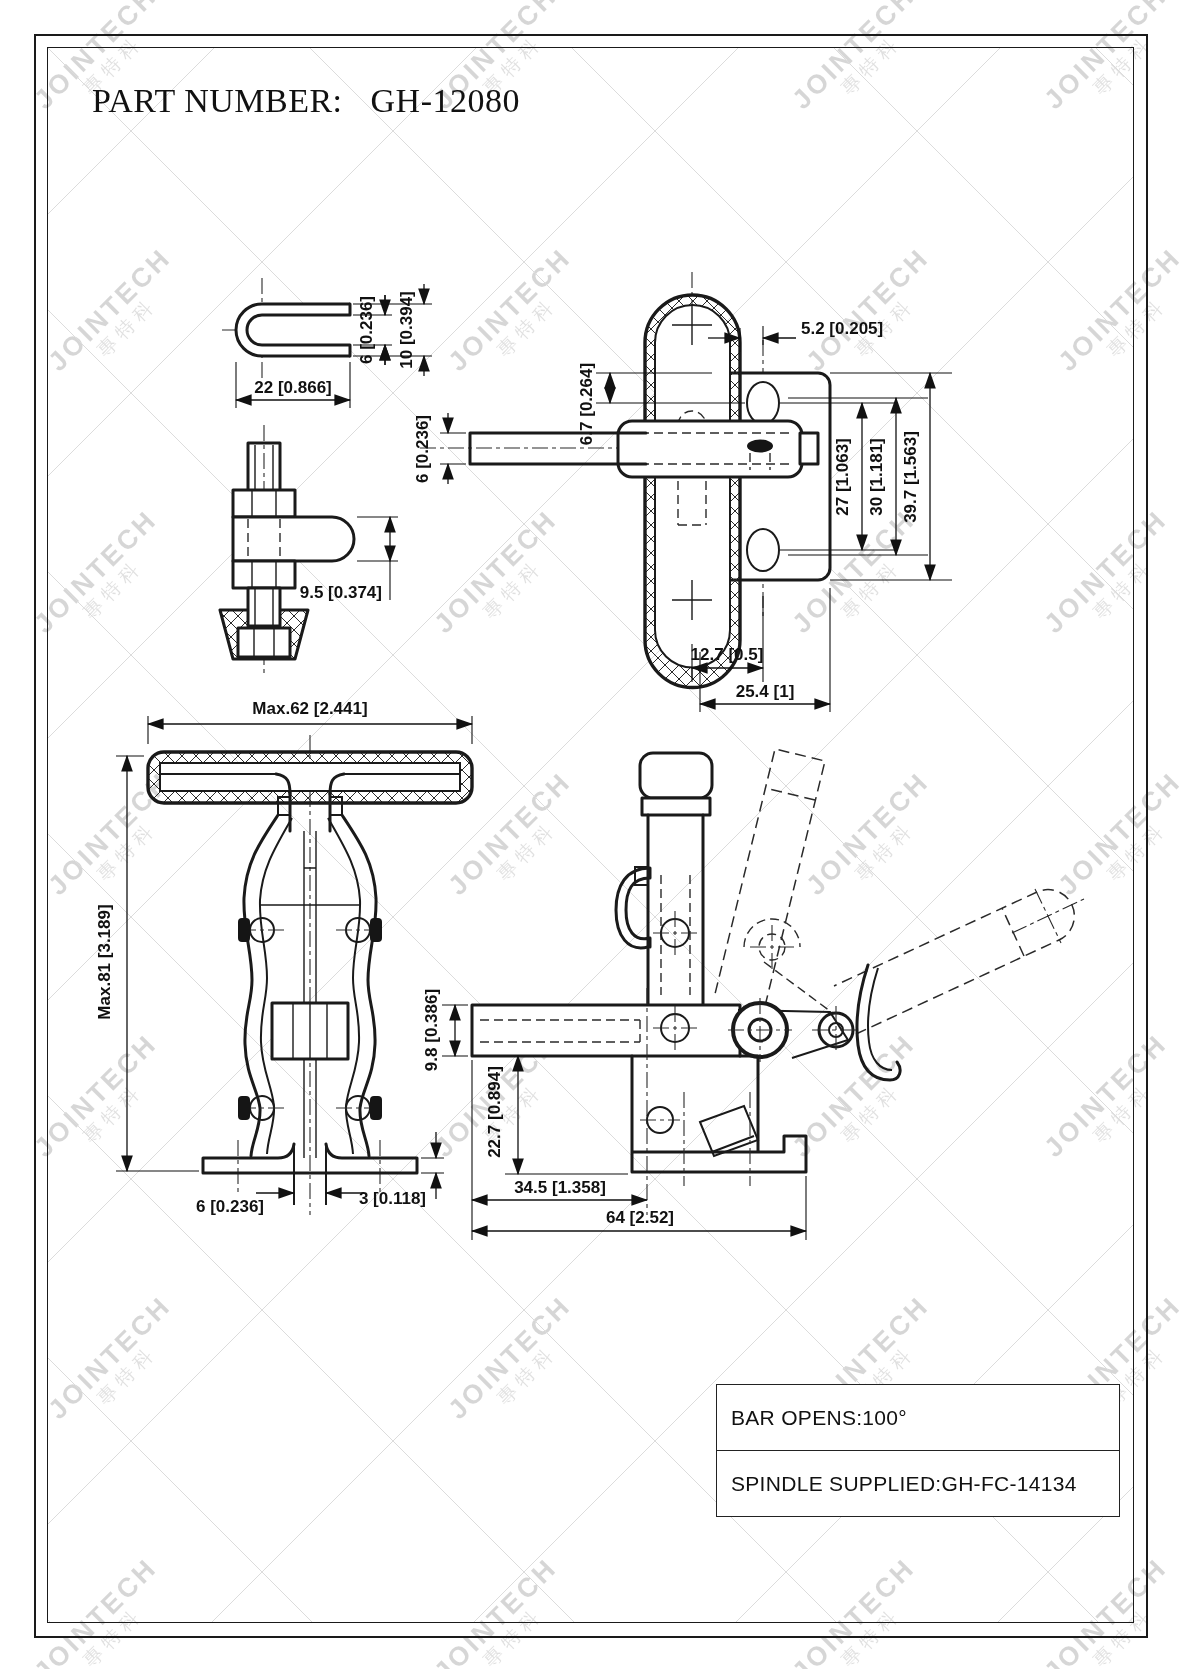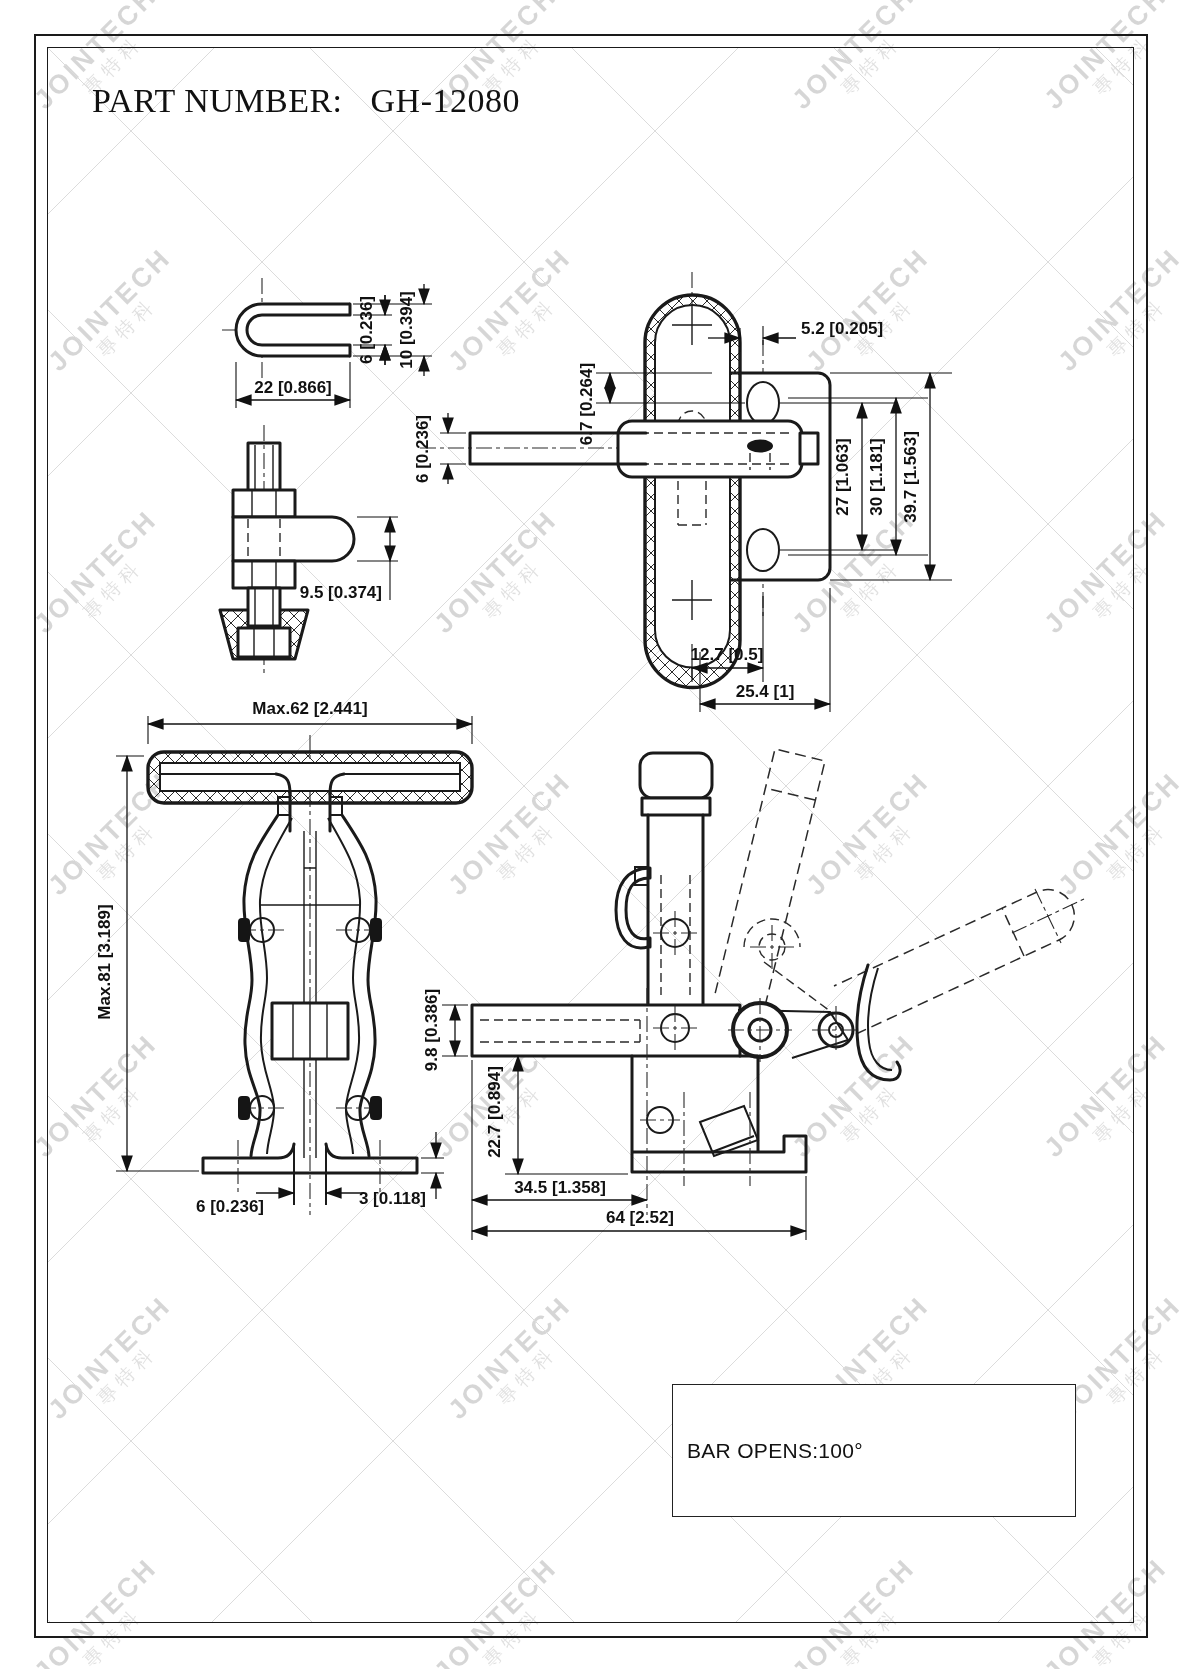--- a/index.html
+++ b/index.html
@@ -20,21 +20,21 @@
   svg text{font-family:"Liberation Sans",sans-serif;font-size:17px;font-weight:bold;fill:#111;}
   .ol{stroke:#1a1a1a;stroke-width:3;fill:none;stroke-linecap:round;stroke-linejoin:round;}
   .olw{stroke:#1a1a1a;stroke-width:3;fill:#fff;stroke-linejoin:round;}
   .ol2{stroke:#1a1a1a;stroke-width:2;fill:none;}
   .thin{stroke:#1a1a1a;stroke-width:1.4;fill:none;}
   .cl{stroke:#2a2a2a;stroke-width:1.1;fill:none;stroke-dasharray:16 4 4 4;}
   .hid{stroke:#2a2a2a;stroke-width:1.4;fill:none;stroke-dasharray:9 5;}
   .dash{stroke:#2a2a2a;stroke-width:1.5;fill:none;stroke-dasharray:11 6;stroke-linejoin:round;}
   .dim{stroke:#111;stroke-width:1.3;fill:none;}
   .ext{stroke:#111;stroke-width:1.1;fill:none;}
-  #spec-table{position:absolute;left:672px;top:1384px;width:402px;height:131px;
+  #spec-table{position:absolute;left:716px;top:1384px;width:402px;height:131px;
               border:1.6px solid #222;background:#fff;display:flex;flex-direction:column;}
   .spec-row{flex:1;display:flex;align-items:center;padding-left:14px;font-size:21px;
             border-bottom:1.3px solid #222;letter-spacing:.3px;}
   .spec-row:last-child{border-bottom:none;}
 </style>
 </head>
 <body>
 
 <div id="sheet">
 
@@ -349,15 +349,16 @@
 
   <div id="frame-outer"></div>
   <div id="frame-inner"></div>
 
   <div id="title">
     <span>PART NUMBER:</span><span class="val">GH-12080</span>
   </div>
 
   <div id="spec-table">
     <div class="spec-row">BAR OPENS:100°</div>
+    <div class="spec-row">SPINDLE SUPPLIED:GH-FC-14134</div>
   </div>
 
 </div>
 
 </body></html>

